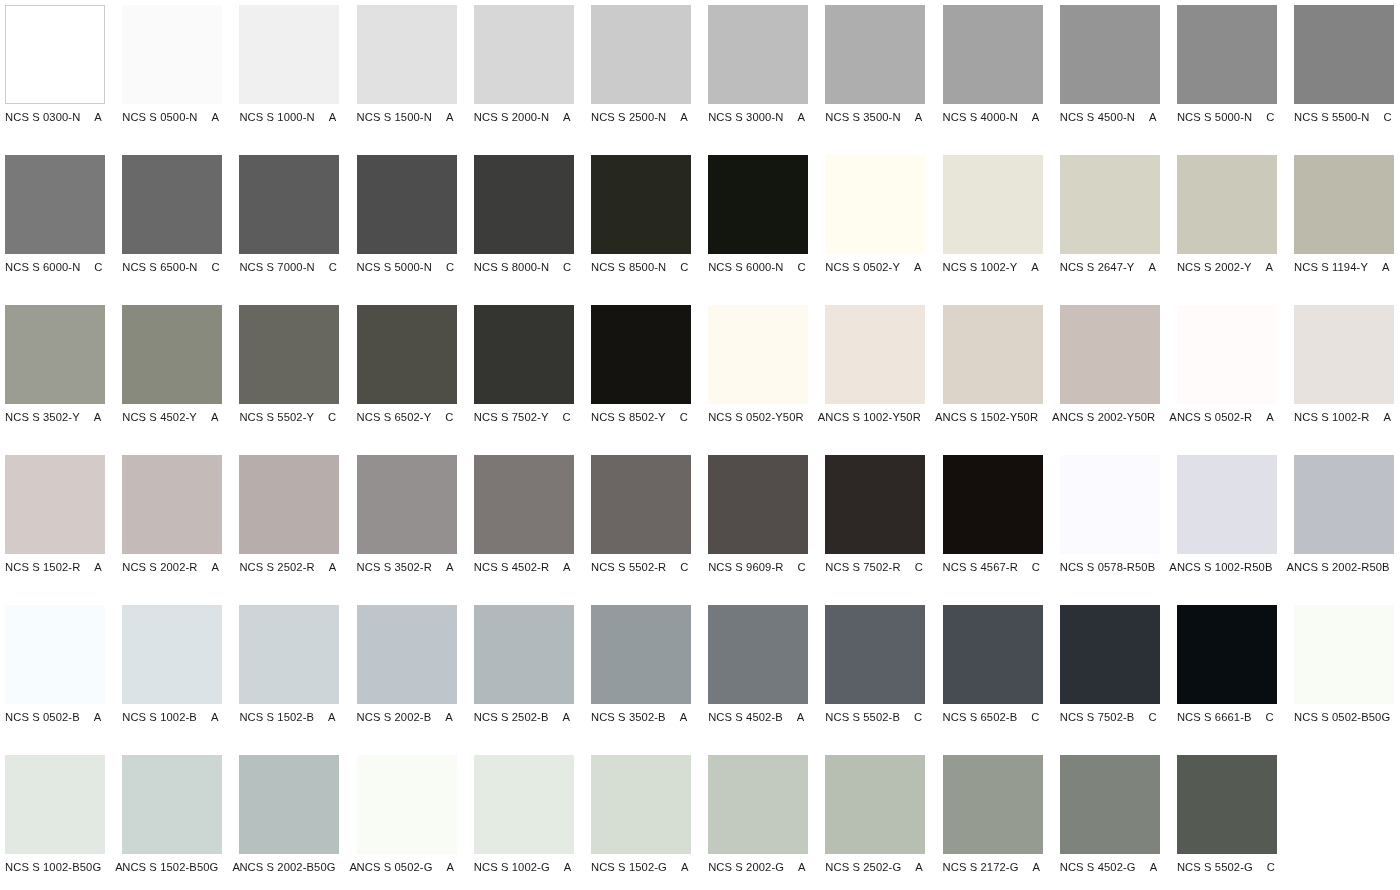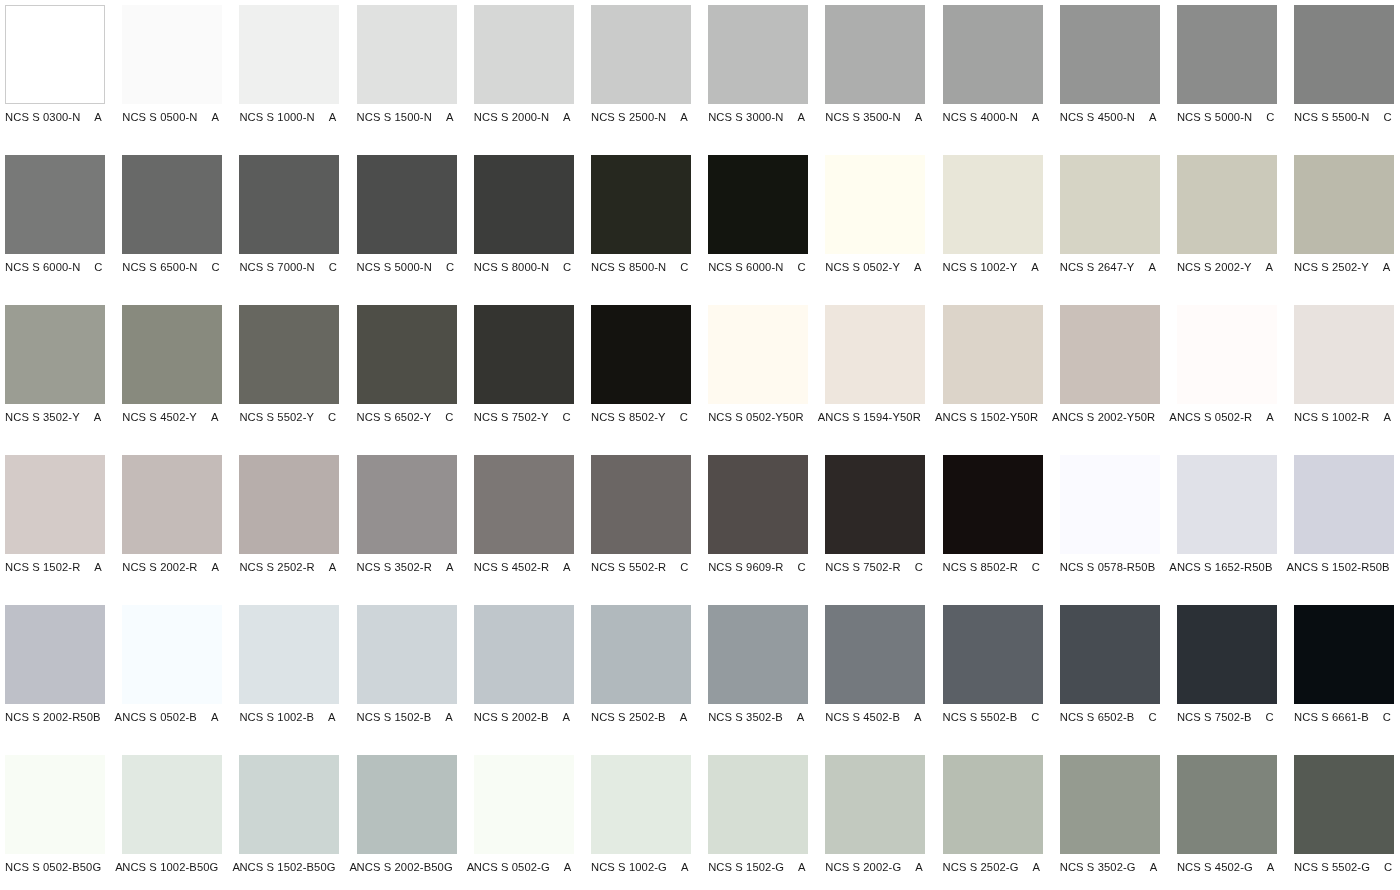--- a/index.html
+++ b/index.html
@@ -221,21 +221,21 @@
     <div class="swatch-cell">
       <div class="swatch-chip" style="background-color: rgb(203, 201, 186);"></div>
       <div class="swatch-caption">
         <span class="swatch-code">NCS S 2002-Y</span>
         <span class="swatch-flag">A</span>
       </div>
     </div>
     <div class="swatch-cell">
       <div class="swatch-chip" style="background-color: rgb(187, 186, 171);"></div>
       <div class="swatch-caption">
-        <span class="swatch-code">NCS S 2502-Y</span>
+        <span class="swatch-code">NCS S 1194-Y</span>
         <span class="swatch-flag">A</span>
       </div>
     </div>
     <div class="swatch-cell">
       <div class="swatch-chip" style="background-color: rgb(155, 157, 147);"></div>
       <div class="swatch-caption">
         <span class="swatch-code">NCS S 3502-Y</span>
         <span class="swatch-flag">A</span>
       </div>
     </div>
@@ -277,21 +277,21 @@
     <div class="swatch-cell">
       <div class="swatch-chip" style="background-color: rgb(255, 250, 240);"></div>
       <div class="swatch-caption">
         <span class="swatch-code">NCS S 0502-Y50R</span>
         <span class="swatch-flag">A</span>
       </div>
     </div>
     <div class="swatch-cell">
       <div class="swatch-chip" style="background-color: rgb(238, 230, 221);"></div>
       <div class="swatch-caption">
-        <span class="swatch-code">NCS S 1594-Y50R</span>
+        <span class="swatch-code">NCS S 1002-Y50R</span>
         <span class="swatch-flag">A</span>
       </div>
     </div>
     <div class="swatch-cell">
       <div class="swatch-chip" style="background-color: rgb(220, 212, 201);"></div>
       <div class="swatch-caption">
         <span class="swatch-code">NCS S 1502-Y50R</span>
         <span class="swatch-flag">A</span>
       </div>
     </div>
@@ -368,42 +368,36 @@
     <div class="swatch-cell">
       <div class="swatch-chip" style="background-color: rgb(45, 40, 38);"></div>
       <div class="swatch-caption">
         <span class="swatch-code">NCS S 7502-R</span>
         <span class="swatch-flag">C</span>
       </div>
     </div>
     <div class="swatch-cell">
       <div class="swatch-chip" style="background-color: rgb(20, 14, 13);"></div>
       <div class="swatch-caption">
-        <span class="swatch-code">NCS S 8502-R</span>
+        <span class="swatch-code">NCS S 4567-R</span>
         <span class="swatch-flag">C</span>
       </div>
     </div>
     <div class="swatch-cell">
       <div class="swatch-chip" style="background-color: rgb(250, 250, 255);"></div>
       <div class="swatch-caption">
         <span class="swatch-code">NCS S 0578-R50B</span>
         <span class="swatch-flag">A</span>
       </div>
     </div>
     <div class="swatch-cell">
       <div class="swatch-chip" style="background-color: rgb(224, 225, 232);"></div>
       <div class="swatch-caption">
-        <span class="swatch-code">NCS S 1652-R50B</span>
-        <span class="swatch-flag">A</span>
-      </div>
-    </div>
-    <div class="swatch-cell">
-      <div class="swatch-chip" style="background-color: rgb(210, 211, 222);"></div>
-      <div class="swatch-caption">
-        <span class="swatch-code">NCS S 1502-R50B</span>
+        <span class="swatch-code">NCS S 1002-R50B</span>
+        <span class="swatch-flag">A</span>
       </div>
     </div>
     <div class="swatch-cell">
       <div class="swatch-chip" style="background-color: rgb(190, 192, 200);"></div>
       <div class="swatch-caption">
         <span class="swatch-code">NCS S 2002-R50B</span>
         <span class="swatch-flag">A</span>
       </div>
     </div>
     <div class="swatch-cell">
@@ -542,21 +536,21 @@
     <div class="swatch-cell">
       <div class="swatch-chip" style="background-color: rgb(183, 190, 178);"></div>
       <div class="swatch-caption">
         <span class="swatch-code">NCS S 2502-G</span>
         <span class="swatch-flag">A</span>
       </div>
     </div>
     <div class="swatch-cell">
       <div class="swatch-chip" style="background-color: rgb(149, 155, 144);"></div>
       <div class="swatch-caption">
-        <span class="swatch-code">NCS S 3502-G</span>
+        <span class="swatch-code">NCS S 2172-G</span>
         <span class="swatch-flag">A</span>
       </div>
     </div>
     <div class="swatch-cell">
       <div class="swatch-chip" style="background-color: rgb(126, 132, 123);"></div>
       <div class="swatch-caption">
         <span class="swatch-code">NCS S 4502-G</span>
         <span class="swatch-flag">A</span>
       </div>
     </div>

